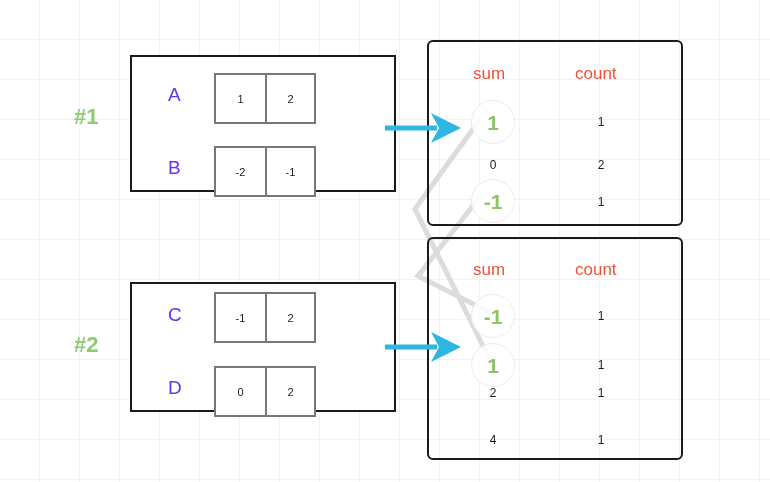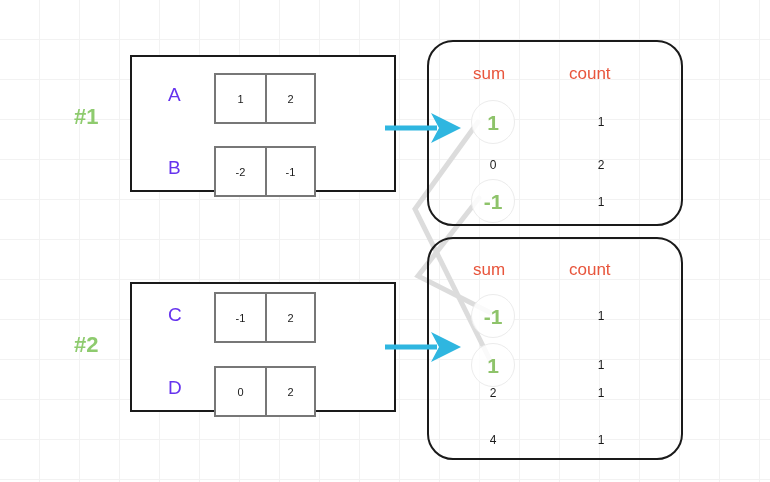--- a/index.html
+++ b/index.html
@@ -72,36 +72,36 @@
     font-family: "Liberation Sans", sans-serif;
   }
   .cellpair .cell + .cell {
     border-left: 2px solid #777777;
   }
 
   
   .agg-panel {
     position: absolute;
     border: 2px solid #1a1a1a;
-    border-radius: 26px;
+    border-radius: 6px;
     background: transparent;
     box-sizing: border-box;
   }
   #panel-1 { left: 427px; top: 40px; width: 256px; height: 186px; }
   #panel-2 { left: 427px; top: 237px; width: 256px; height: 223px; }
 
   .agg-header {
     position: absolute;
     font-size: 17px;
     color: #e8553c;
     font-family: "Liberation Sans", sans-serif;
     white-space: nowrap;
   }
   .agg-header.h-sum   { left: 44px; }
-  .agg-header.h-count { left: 140px; }
+  .agg-header.h-count { left: 146px; }
 
   .agg-cell {
     position: absolute;
     font-size: 12px;
     color: #1a1a1a;
     font-family: "Liberation Sans", sans-serif;
     text-align: center;
     width: 40px;
   }
   .agg-cell.col-sum   { left: 44px; }

